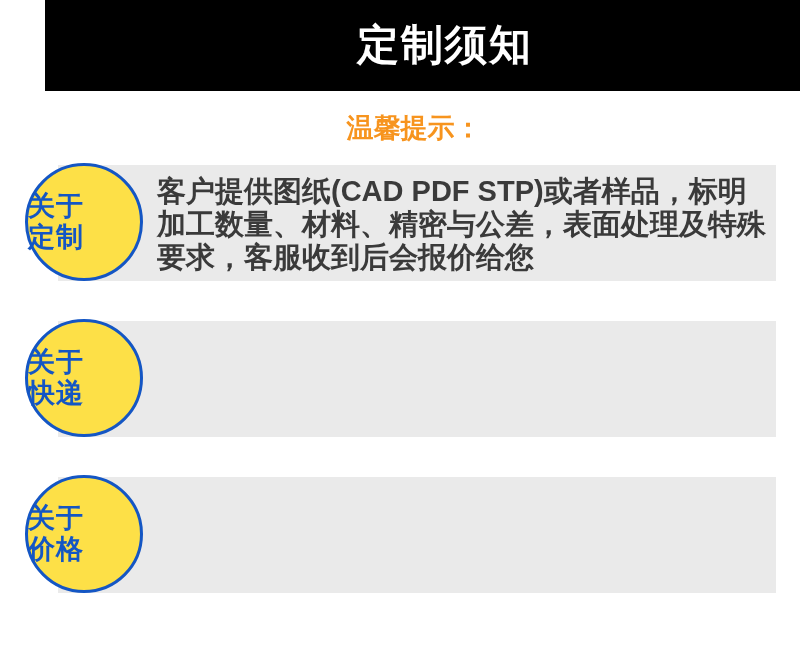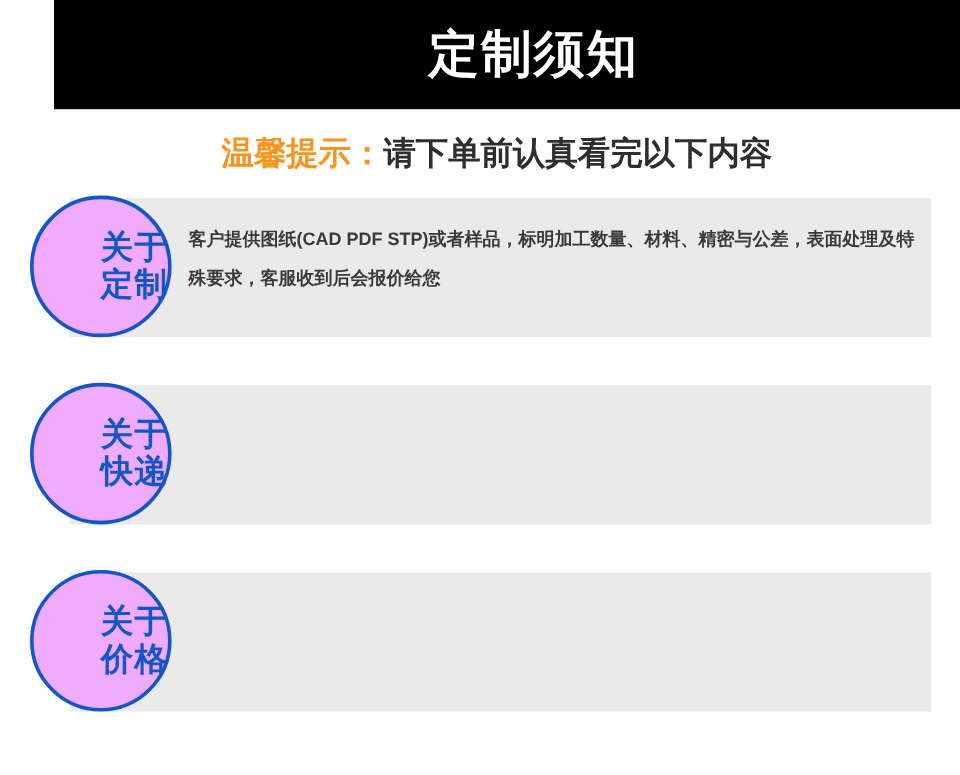--- a/index.html
+++ b/index.html
@@ -78,64 +78,63 @@
     box-sizing: border-box;
   }
   .block-badge {
     position: absolute;
     left: 25px;
     top: -2px;
     width: 118px;
     height: 118px;
     border: 3px solid #1456C4;
     border-radius: 50%;
-    background: #f0abfc;
+    background: #fde047;
     box-sizing: border-box;
     display: flex;
     flex-direction: column;
-    align-items: flex-end;
+    align-items: flex-start;
     justify-content: center;
   }
   .badge-line {
     color: #1456C4;
     font-size: 27px;
     font-weight: bold;
     line-height: 31px;
     letter-spacing: 1px;
   }
   .block-text {
     position: absolute;
     left: 157px;
-    top: 16px;
+    top: 0;
     width: 612px;
     height: 116px;
     display: flex;
     flex-direction: column;
-    justify-content: flex-start;
+    justify-content: center;
     color: #3A3A3A;
-    font-size: 15px;
+    font-size: 29px;
     font-weight: bold;
     line-height: 33px;
     box-sizing: border-box;
     padding-top: 2px;
   }
   .block-text-inner {
     display: block;
   }
 </style>
 </head>
 <body>
 
 <div class="header-banner">
   <div class="header-title">定制须知</div>
 </div>
 
 <div class="subtitle-row">
   <span class="subtitle-highlight">温馨提示：</span>
-  <span class="subtitle-main">请下单前认真看完以下内容</span>
 </div>
 
 <div class="blocks">
 
   <div class="info-block">
     <div class="block-panel"></div>
     <div class="block-text">
       <span class="block-text-inner">客户提供图纸(CAD PDF STP)或者样品，标明加工数量、材料、精密与公差，表面处理及特殊要求，客服收到后会报价给您</span>
     </div>
     <div class="block-badge">

